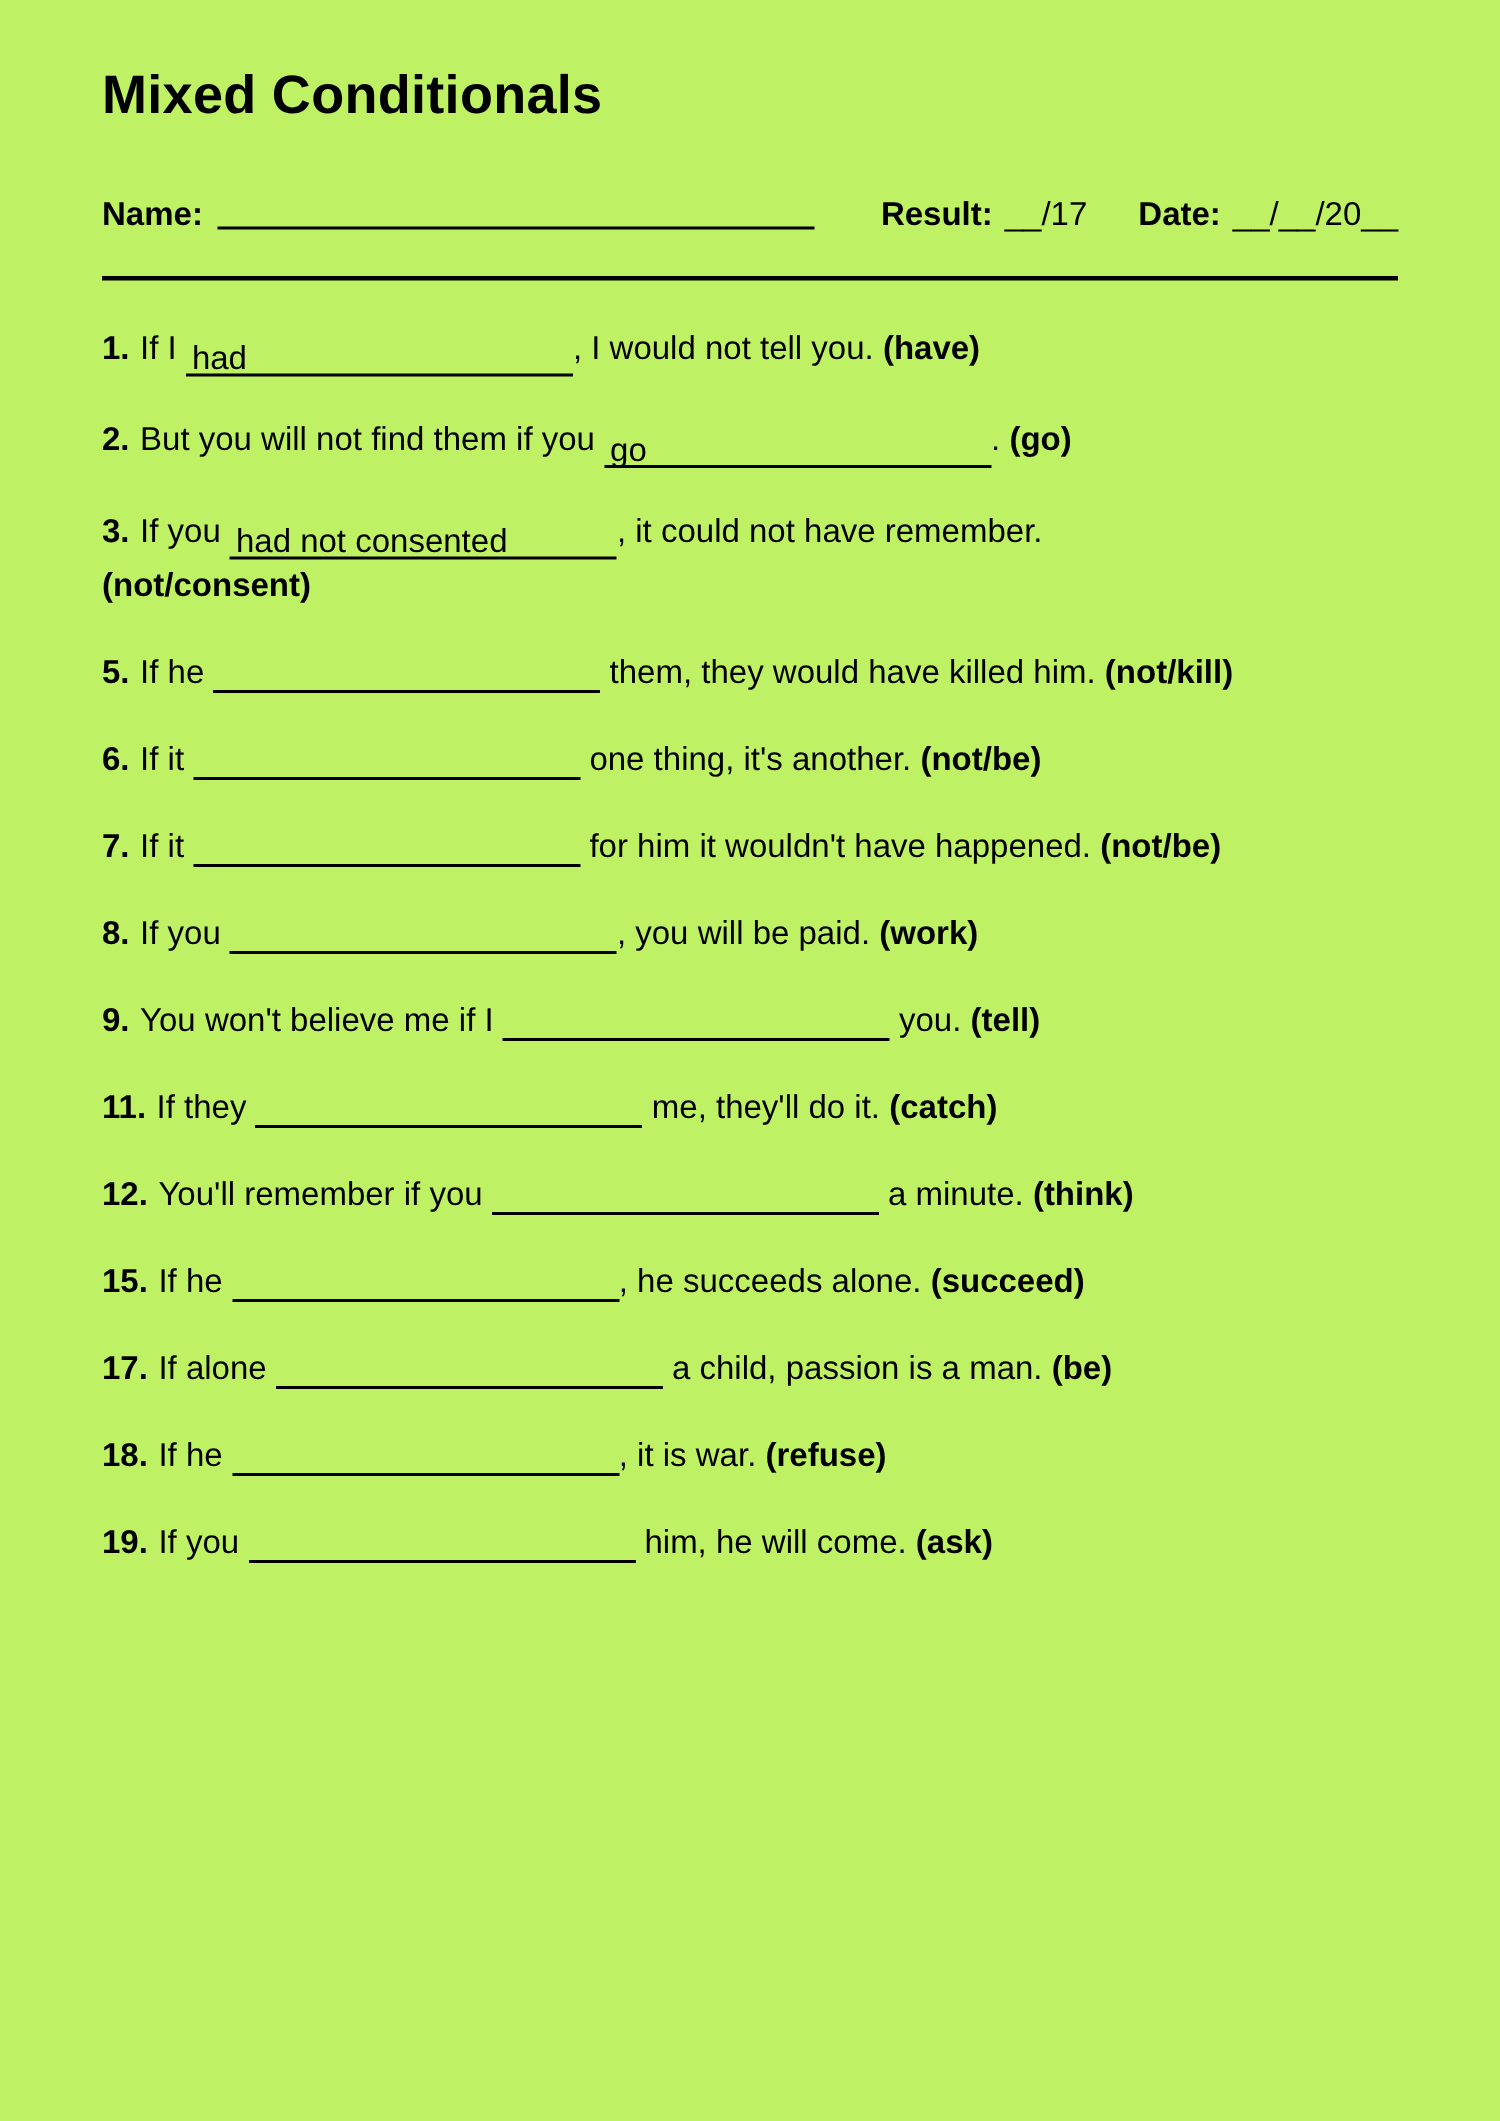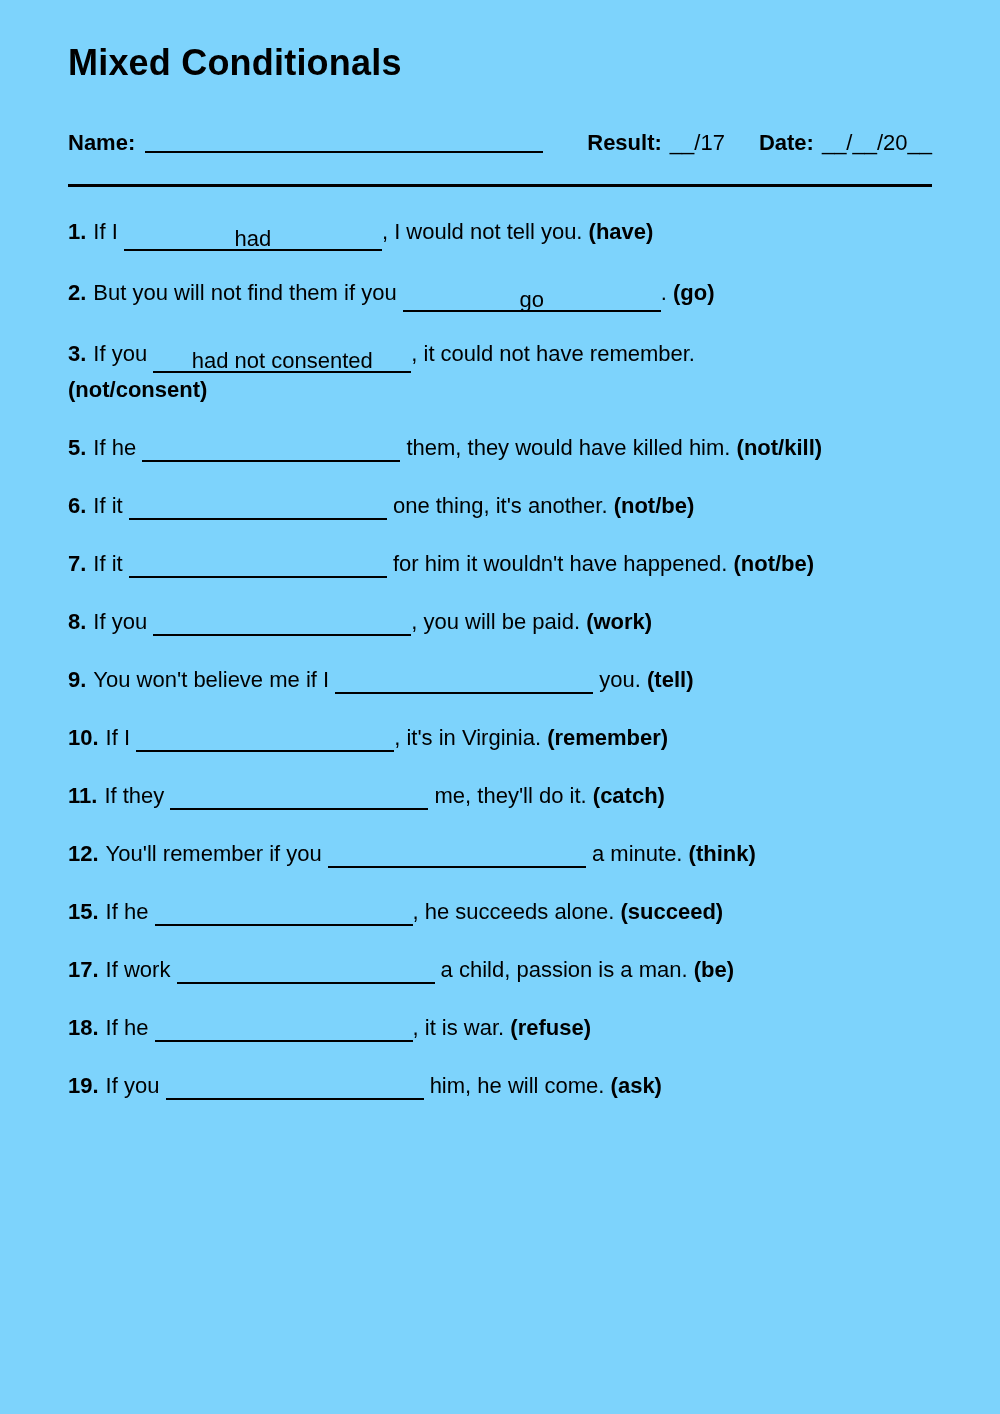--- a/index.html
+++ b/index.html
@@ -4,21 +4,21 @@
 <style>
   html, body {
     margin: 0;
     padding: 0;
     background: #ffffff;
   }
   .page {
     width: 1000px;
     min-height: 1414px;
     margin: 0 auto;
-    background: #7dd3fc;
+    background: #bef264;
     box-sizing: border-box;
     padding: 42px 68px 40px 68px;
     font-family: "Liberation Sans", sans-serif;
     color: #000000;
   }
   .title {
     font-size: 36px;
     font-weight: bold;
     margin: 0 0 14px 0;
     letter-spacing: 0.2px;
@@ -54,21 +54,20 @@
     font-weight: bold;
     margin-right: 7px;
   }
   .hint { font-weight: bold; }
   .blank {
     display: inline-block;
     min-width: 258px;
     height: 1.2em;
     line-height: 1.25em;
     border-bottom: 2px solid #000000;
-    text-align: center;
     vertical-align: -0.3em;
     box-sizing: border-box;
     padding: 0 4px;
   }
 </style>
 </head>
 <body>
 
 <div class="page">
 
@@ -95,32 +94,31 @@
   <p class="question"><span class="qnum">5.</span><span>If he </span><span class="blank"></span><span> them, they would have killed him. </span><span class="hint">(not/kill)</span></p>
 
   <p class="question"><span class="qnum">6.</span><span>If it </span><span class="blank"></span><span> one thing, it's another. </span><span class="hint">(not/be)</span></p>
 
   <p class="question"><span class="qnum">7.</span><span>If it </span><span class="blank"></span><span> for him it wouldn't have happened. </span><span class="hint">(not/be)</span></p>
 
   <p class="question"><span class="qnum">8.</span><span>If you </span><span class="blank"></span><span>, you will be paid. </span><span class="hint">(work)</span></p>
 
   <p class="question"><span class="qnum">9.</span><span>You won't believe me if I </span><span class="blank"></span><span> you. </span><span class="hint">(tell)</span></p>
 
-  <p class="question"><span class="qnum">10.</span><span>If I </span><span class="blank"></span><span>, it's in Virginia. </span><span class="hint">(remember)</span></p>
 
   <p class="question"><span class="qnum">11.</span><span>If they </span><span class="blank"></span><span> me, they'll do it. </span><span class="hint">(catch)</span></p>
 
   <p class="question"><span class="qnum">12.</span><span>You'll remember if you </span><span class="blank"></span><span> a minute. </span><span class="hint">(think)</span></p>
 
 
 
   <p class="question"><span class="qnum">15.</span><span>If he </span><span class="blank"></span><span>, he succeeds alone. </span><span class="hint">(succeed)</span></p>
 
 
-  <p class="question"><span class="qnum">17.</span><span>If work </span><span class="blank"></span><span> a child, passion is a man. </span><span class="hint">(be)</span></p>
+  <p class="question"><span class="qnum">17.</span><span>If alone </span><span class="blank"></span><span> a child, passion is a man. </span><span class="hint">(be)</span></p>
 
   <p class="question"><span class="qnum">18.</span><span>If he </span><span class="blank"></span><span>, it is war. </span><span class="hint">(refuse)</span></p>
 
   <p class="question"><span class="qnum">19.</span><span>If you </span><span class="blank"></span><span> him, he will come. </span><span class="hint">(ask)</span></p>
 
 </div>
 
 </div>
 
 </body></html>

